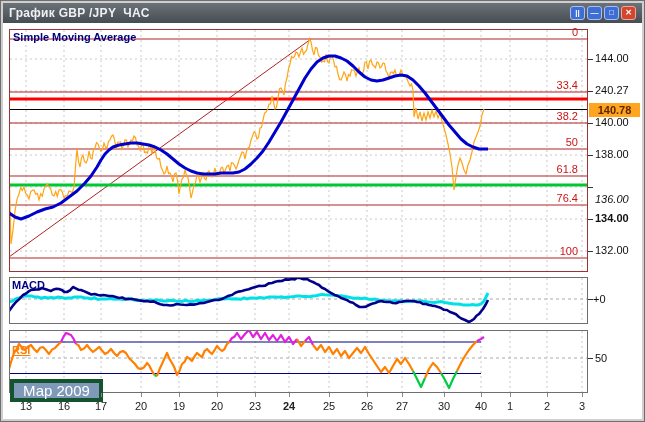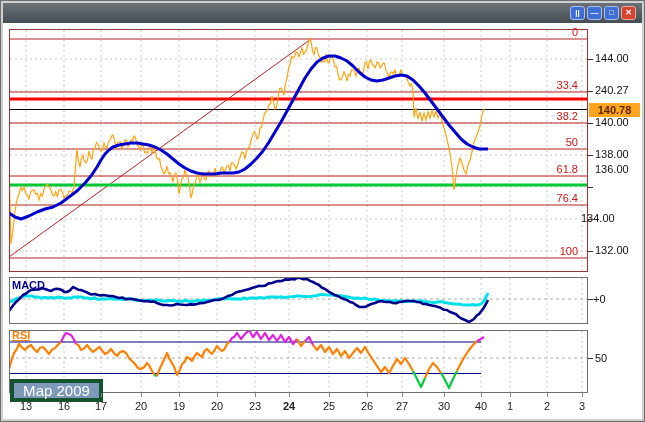--- a/index.html
+++ b/index.html
@@ -15,36 +15,37 @@
   .wbtn.blue{background:#3e6ed3;border:1px solid #a8c0f0;}
   .wbtn.red{background:#d4452f;border:1px solid #f0a898;}
   .panel{position:absolute;background:#fff;box-sizing:border-box;}
   #panel-main{left:8px;top:28px;width:579px;height:243px;border:1px solid #9b3535;}
   #panel-macd{left:8px;top:276px;width:579px;height:47px;border:1px solid #6f6f6f;}
   #panel-rsi{left:8px;top:329px;width:579px;height:63px;border:1px solid #6f6f6f;}
   svg.layer{position:absolute;}
   .lbl{position:absolute;font-size:11px;white-space:nowrap;}
   .sma-label{color:#000080;font-weight:bold;left:12px;top:30px;}
   .macd-label{color:#000080;font-weight:bold;left:11px;top:278px;}
-  .rsi-label{color:#ff7d00;font-weight:bold;left:11px;top:328px;text-decoration:underline;}
+  .rsi-label{color:#ff7d00;font-weight:bold;left:11px;top:343px;text-decoration:underline;}
   .axis-lbl{color:#111;}
   .fib-lbl{color:#cc1414;}
   .day-lbl{color:#222;width:24px;text-align:center;top:399px;}
   .tick{position:absolute;width:5px;height:1px;background:#333;left:587px;}
   .daytick{position:absolute;width:1px;height:4px;background:#8a8a8a;top:392px;}
   .month-box{position:absolute;top:378px;height:15px;background:#7e9ab8;color:#fff;
              font-size:15px;line-height:15px;padding:0 9px;border:4px solid #14532d;box-sizing:content-box;}
   .price-tag{position:absolute;left:588px;top:102px;width:51px;height:14px;background:#ffa520;
              color:#5e2600;font-size:11px;font-weight:bold;line-height:14px;text-align:center;}
 </style>
 </head>
 <body>
 
 <div class="window">
   <div class="titlebar">
+    <span class="title-text">График GBP /JPY  ЧАС</span>
     <div class="btns">
       <div class="wbtn blue">||</div>
       <div class="wbtn blue">—</div>
       <div class="wbtn blue">□</div>
       <div class="wbtn red">✕</div>
     </div>
   </div>
 
   <div class="panel" id="panel-main"></div>
   <div class="panel" id="panel-macd"></div>
@@ -144,41 +145,42 @@
         <path d="M304.0 340.0L308.0 336.0L312.0 344.0" fill="none" stroke="#e020e0" stroke-width="2.2" stroke-linejoin="round"></path>
         <path d="M312.0 344.0L316.0 349.0L320.0 344.0L324.0 351.0L328.0 346.0L332.0 353.0L336.0 348.0L340.0 355.0L344.0 350.0L348.0 357.0L352.0 352.0L356.0 347.0L360.0 352.0L364.0 346.0L368.0 353.0L372.0 359.0L376.0 365.0L380.0 371.0L384.0 366.0L388.0 372.0L392.0 365.0L396.0 358.0L400.0 363.0L404.0 357.0L408.0 363.0L412.0 370.0" fill="none" stroke="#ff8000" stroke-width="2.2" stroke-linejoin="round"></path>
         <path d="M412.0 370.0L416.0 378.0L420.0 386.0L424.0 377.0" fill="none" stroke="#00cc44" stroke-width="2.2" stroke-linejoin="round"></path>
         <path d="M424.0 377.0L428.0 368.0L432.0 362.0L436.0 366.0L440.0 372.0" fill="none" stroke="#ff8000" stroke-width="2.2" stroke-linejoin="round"></path>
         <path d="M440.0 372.0L444.0 379.0L448.0 387.0L452.0 378.0L456.0 370.0" fill="none" stroke="#00cc44" stroke-width="2.2" stroke-linejoin="round"></path>
         <path d="M456.0 370.0L460.0 362.0L464.0 355.0L468.0 349.0L472.0 344.0L476.0 340.0" fill="none" stroke="#ff8000" stroke-width="2.2" stroke-linejoin="round"></path>
         <path d="M476.0 340.0L480.0 338.0L483.0 336.0" fill="none" stroke="#e020e0" stroke-width="2.2" stroke-linejoin="round"></path>
       </g>
     </svg>
 
+  <span class="lbl sma-label">Simple Moving Average</span>
   <span class="lbl macd-label">MACD</span>
   <span class="lbl rsi-label">RSI</span>
 
   <div class="price-tag">140.78</div>
   <span class="lbl axis-lbl" style="left:592px;top:292px;">+0</span>
   <span class="lbl axis-lbl" style="left:594px;top:351px;">50</span>
 
   <div class="month-box" style="left:9px;">Мар 2009</div>
 
   <div id="axis-layer">
       <div class="lbl axis-lbl" style="left:594px;top:51px;">144.00</div>
       <div class="tick" style="top:58px;"></div>
       <div class="lbl axis-lbl" style="left:594px;top:83px;">240.27</div>
       <div class="tick" style="top:90px;"></div>
       <div class="lbl axis-lbl" style="left:594px;top:115px;">140.00</div>
       <div class="tick" style="top:122px;"></div>
       <div class="lbl axis-lbl" style="left:594px;top:147px;">138.00</div>
       <div class="tick" style="top:154px;"></div>
-      <div class="lbl axis-lbl" style="left:594px;top:162px;">136.00</div>
+      <div class="lbl axis-lbl" style="left:594px;top:192px;font-style:italic;">136.00</div>
       <div class="tick" style="top:186px;"></div>
-      <div class="lbl axis-lbl" style="left:580px;top:211px;">134.00</div>
+      <div class="lbl axis-lbl" style="left:594px;top:211px;font-weight:bold;">134.00</div>
       <div class="tick" style="top:218px;"></div>
       <div class="lbl axis-lbl" style="left:594px;top:243px;">132.00</div>
       <div class="tick" style="top:250px;"></div>
       <div class="tick" style="top:298px;"></div>
       <div class="tick" style="top:357px;"></div>
       <div class="lbl fib-lbl" style="right:66px;top:25px;">0</div>
       <div class="lbl fib-lbl" style="right:66px;top:78px;">33.4</div>
       <div class="lbl fib-lbl" style="right:66px;top:109px;">38.2</div>
       <div class="lbl fib-lbl" style="right:66px;top:135px;">50</div>
       <div class="lbl fib-lbl" style="right:66px;top:162px;">61.8</div>

